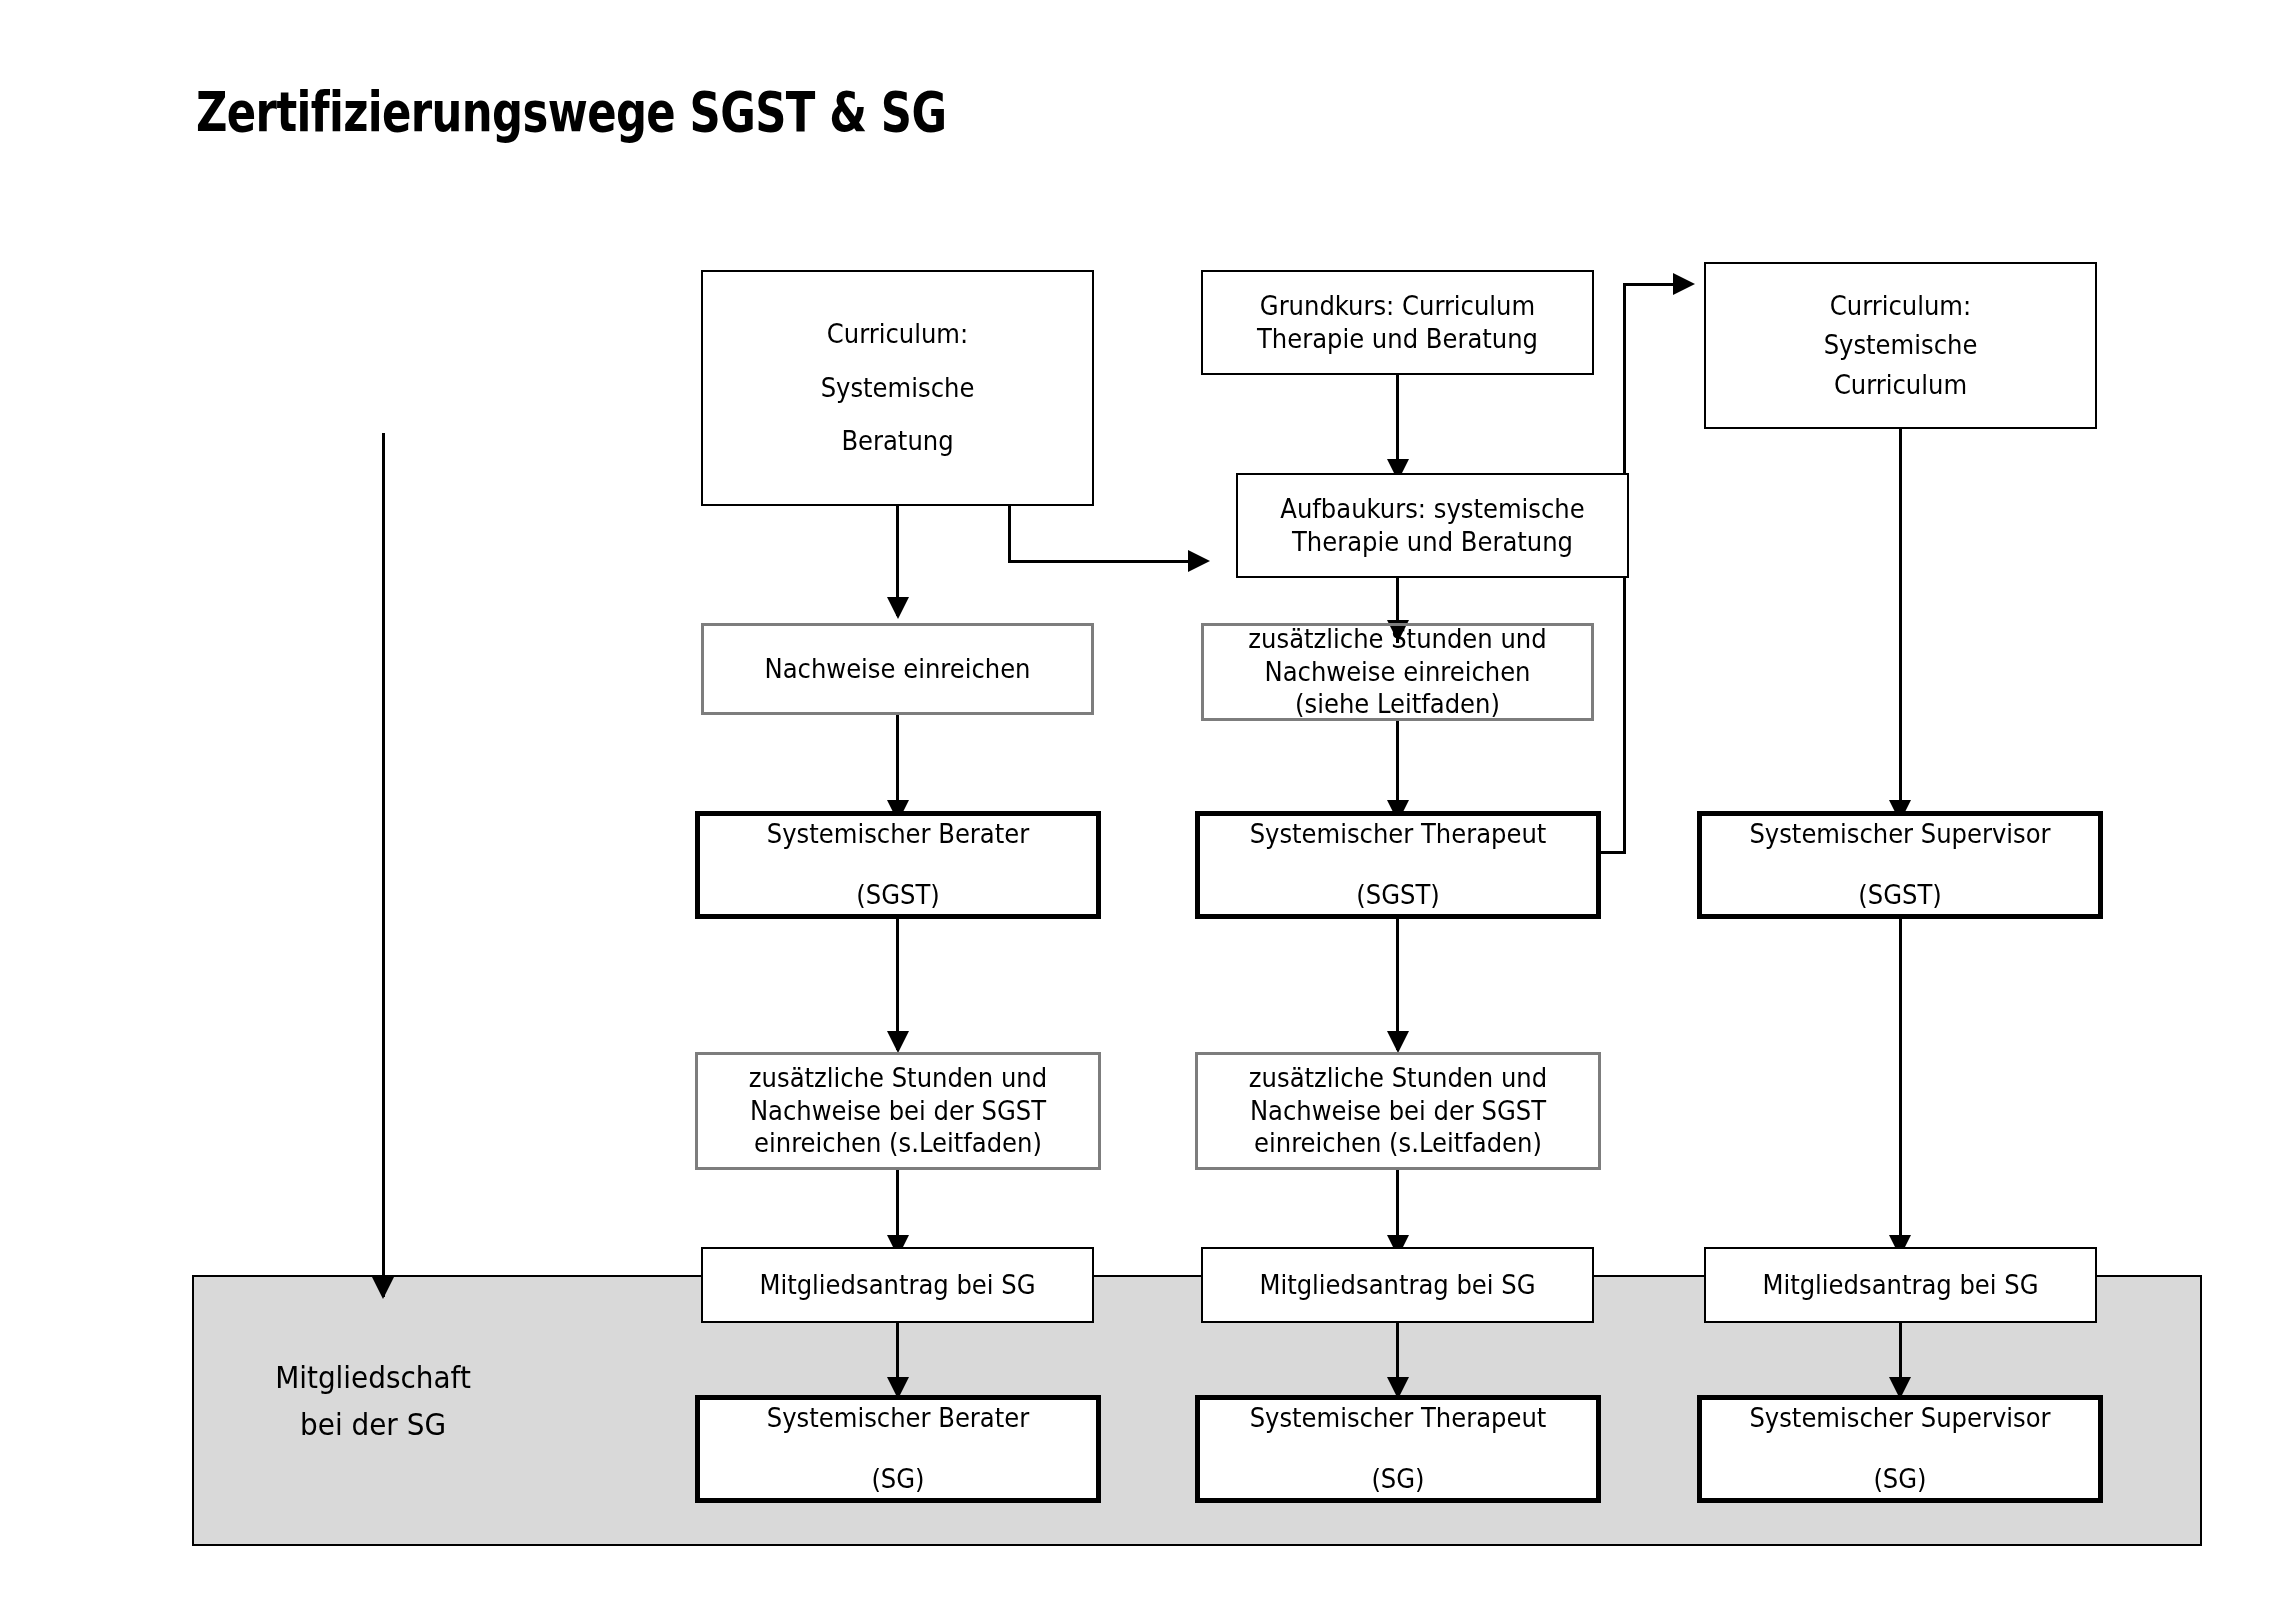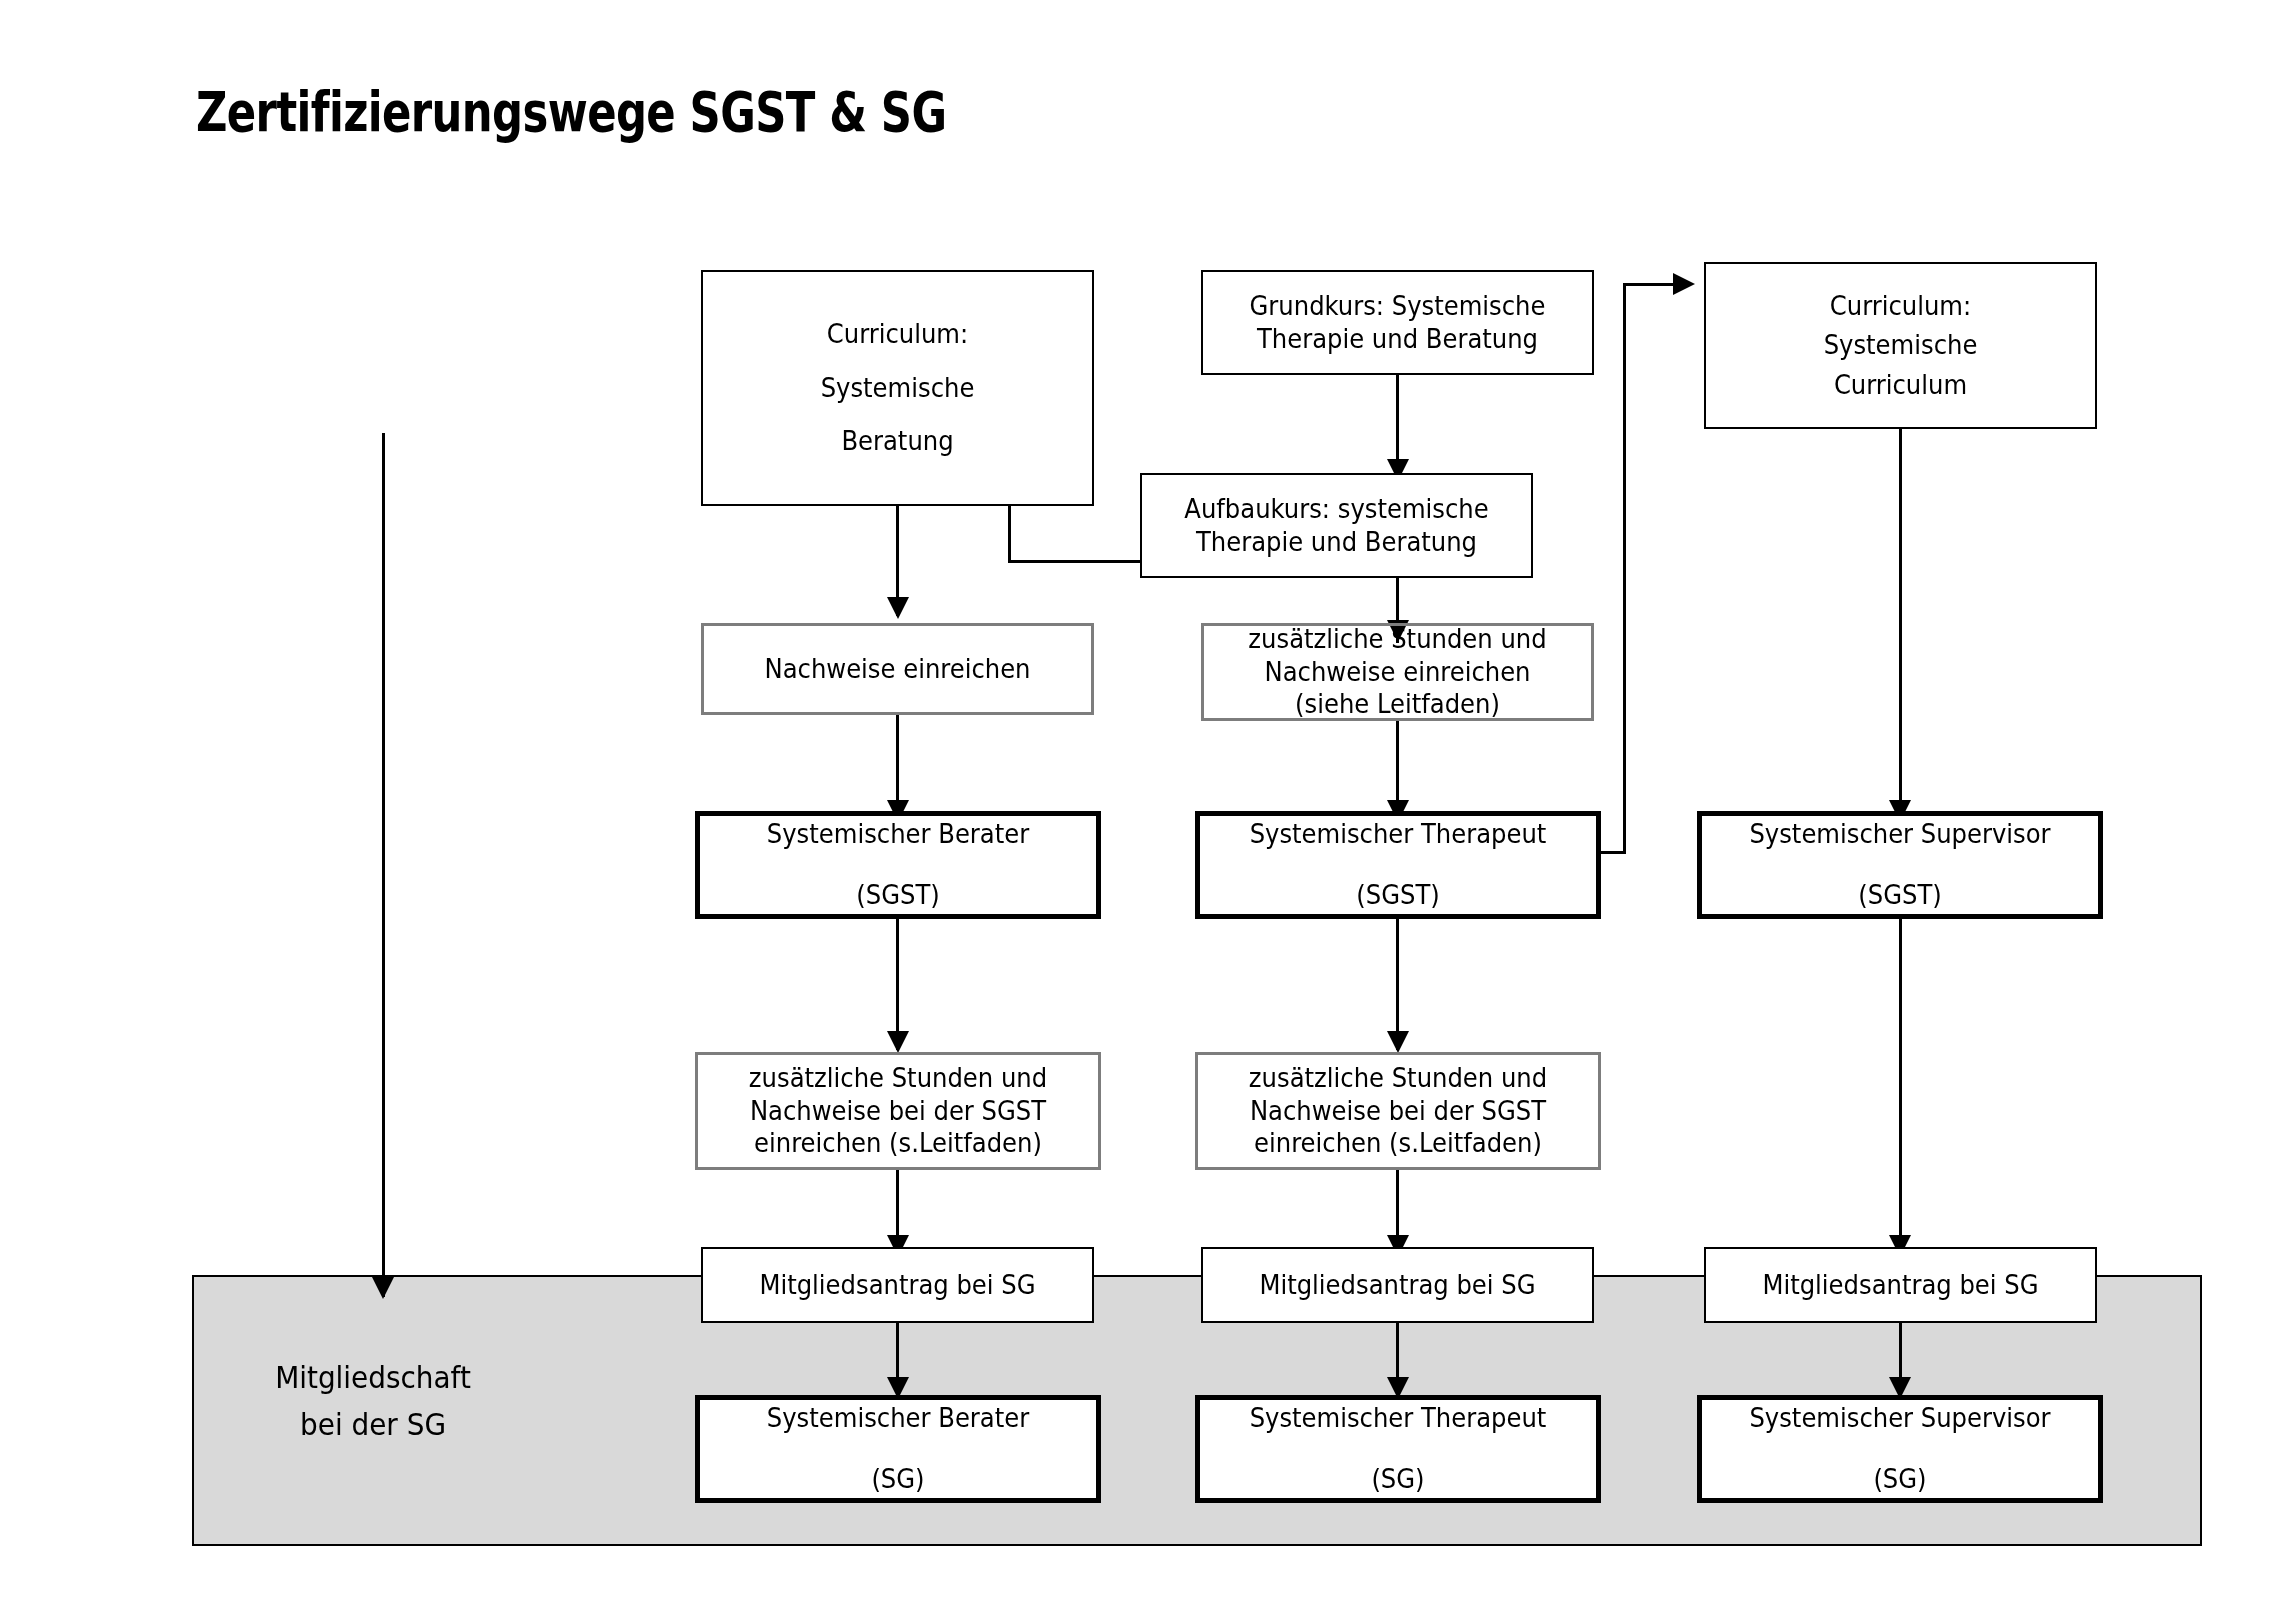--- a/index.html
+++ b/index.html
@@ -112,27 +112,27 @@
   </div>
   <div class="vline" style="left:896px;top:1323px;height:75px;"></div>
   <div class="arrow-d" style="left:887px;top:1377px;"></div>
 
   <div class="node thick gap-md" style="left:695px;top:1395px;width:406px;height:108px;">
     <span class="ln">Systemischer Berater</span>
     <span class="ln">(SG)</span>
   </div>
 
   <div class="node thin" style="left:1201px;top:270px;width:393px;height:105px;">
-    <span class="ln">Grundkurs: Systemische</span>
+    <span class="ln">Grundkurs: Curriculum</span>
     <span class="ln">Therapie und Beratung</span>
   </div>
   <div class="vline" style="left:1396px;top:374px;height:105px;"></div>
   <div class="arrow-d" style="left:1387px;top:459px;"></div>
 
-  <div class="node thin" style="left:1140px;top:473px;width:393px;height:105px;">
+  <div class="node thin" style="left:1236px;top:473px;width:393px;height:105px;">
     <span class="ln">Aufbaukurs: systemische</span>
     <span class="ln">Therapie und Beratung</span>
   </div>
   <div class="vline" style="left:1396px;top:578px;height:65px;"></div>
   <div class="arrow-d" style="left:1387px;top:620px;"></div>
 
   <div class="node ghost" style="left:1201px;top:623px;width:393px;height:98px;">
     <span class="ln">zusätzliche Stunden und</span>
     <span class="ln">Nachweise einreichen</span>
     <span class="ln">(siehe Leitfaden)</span>

